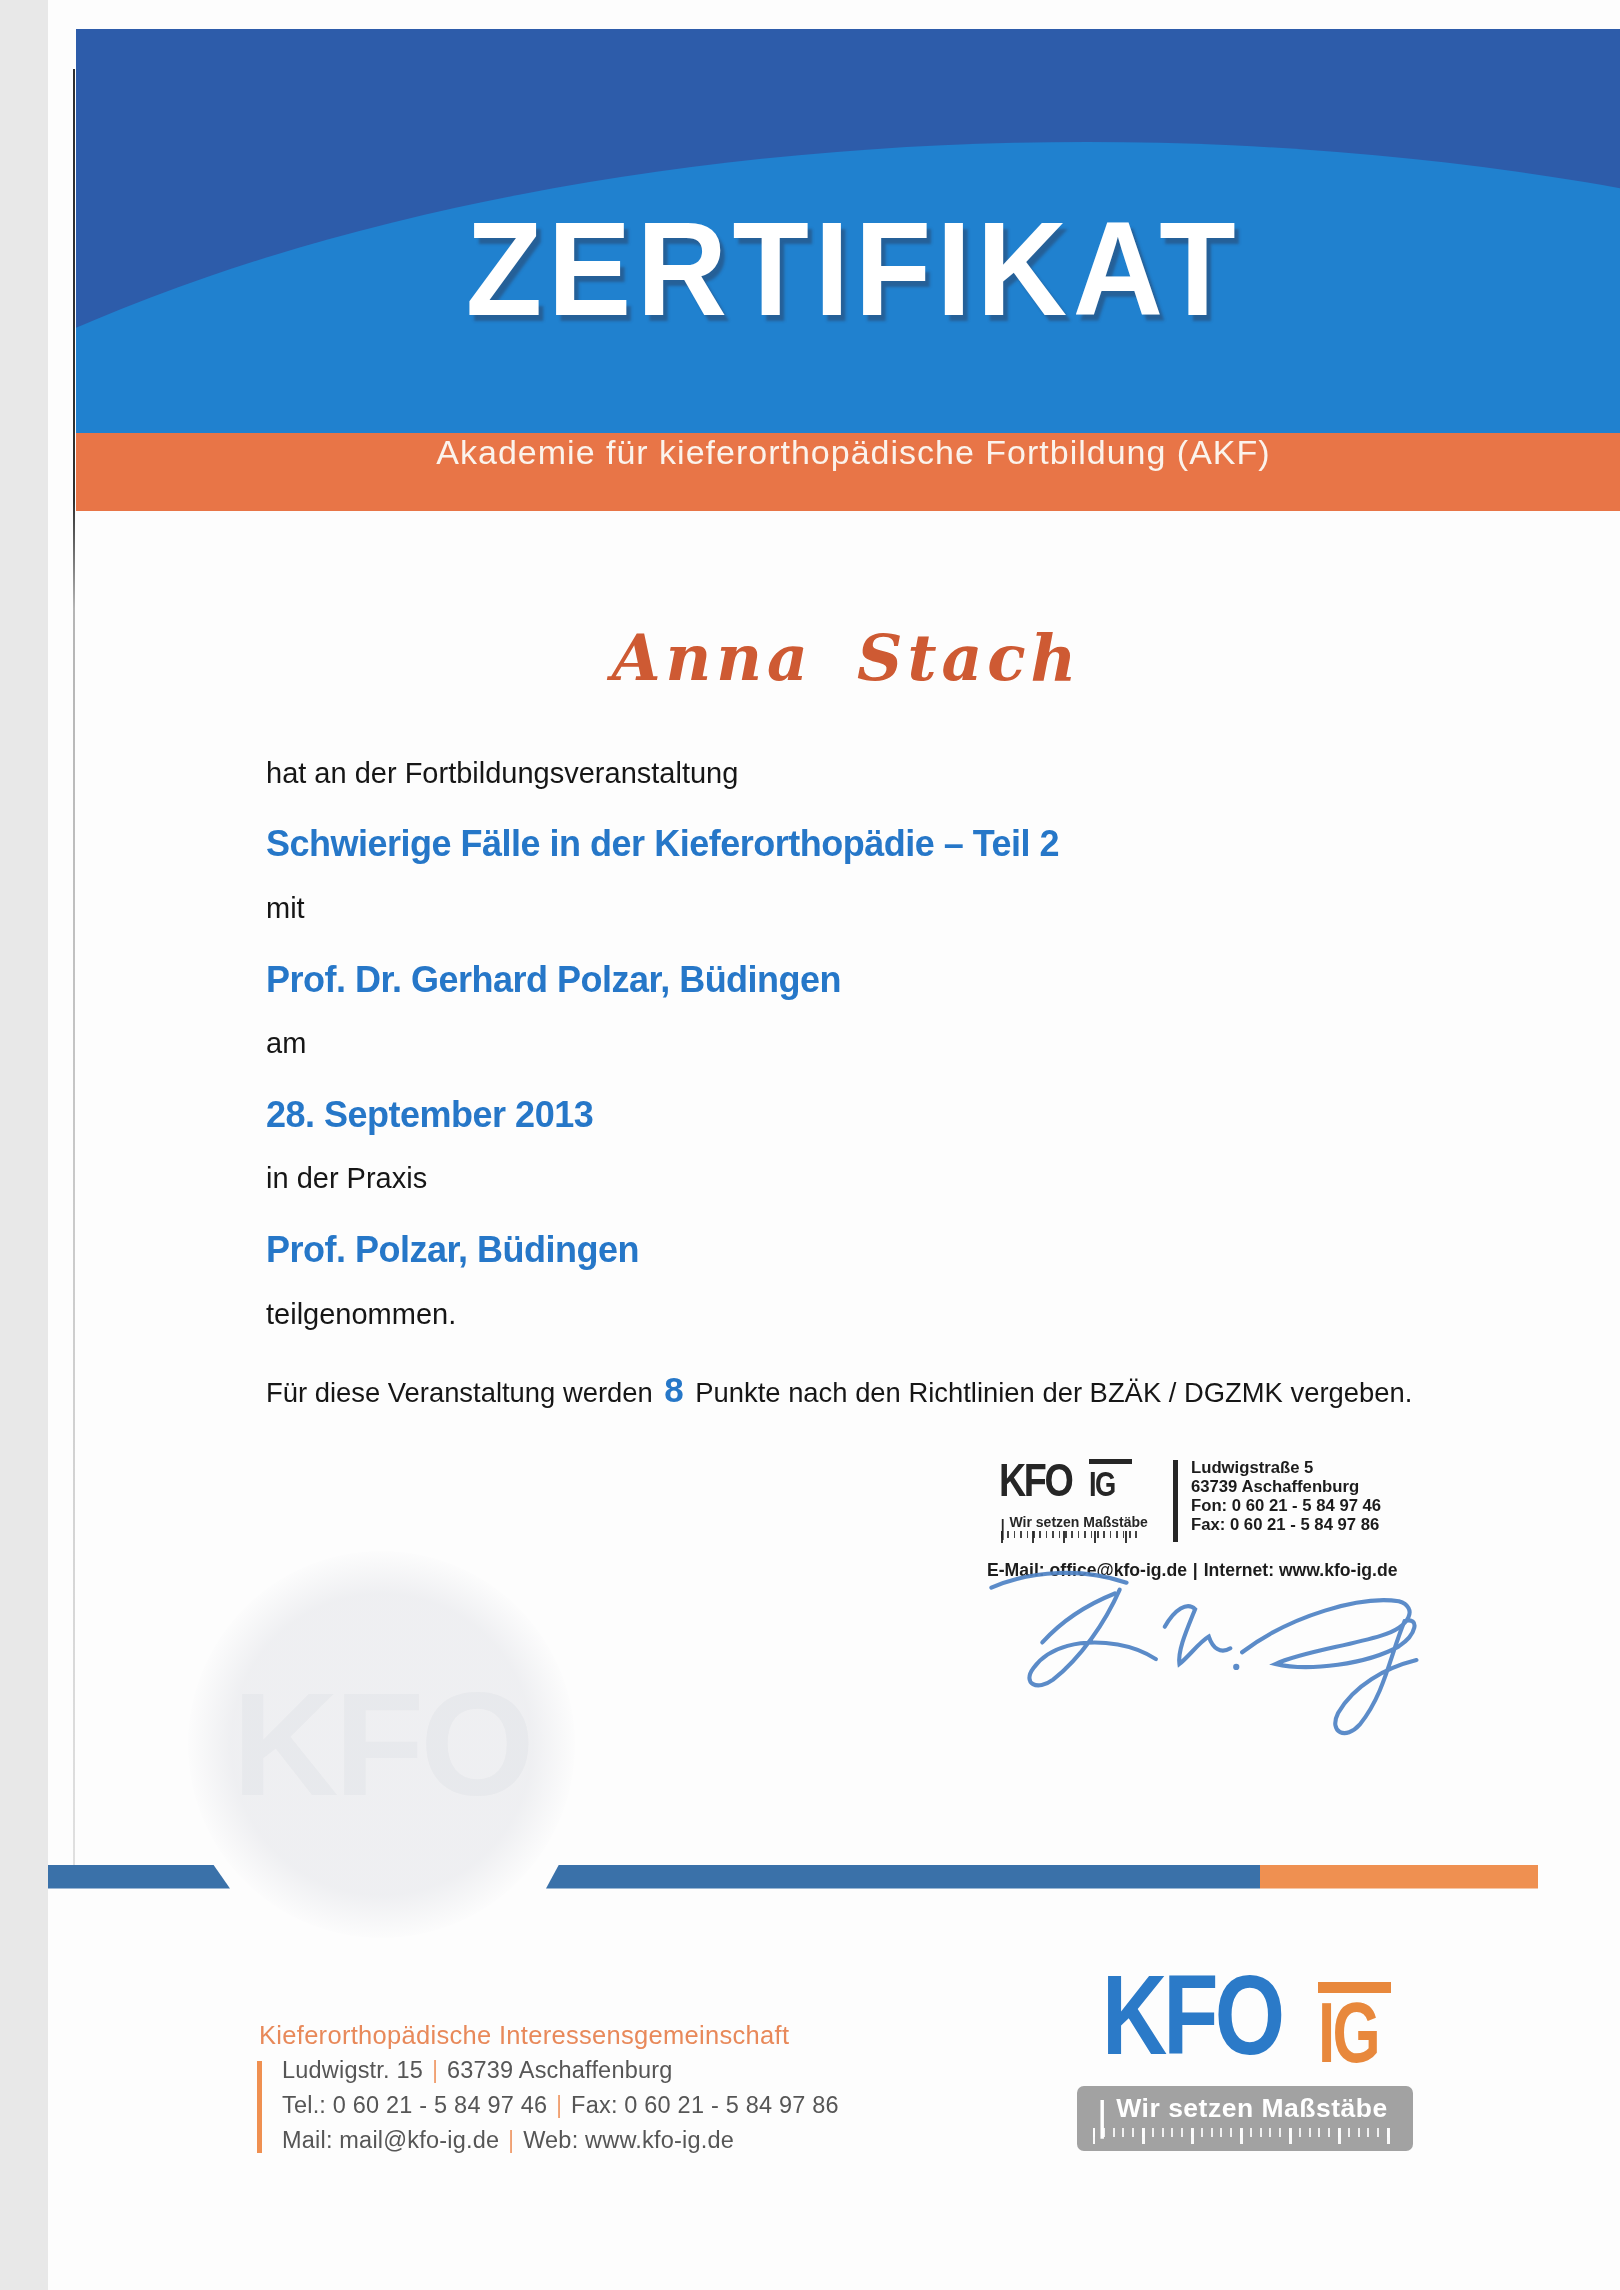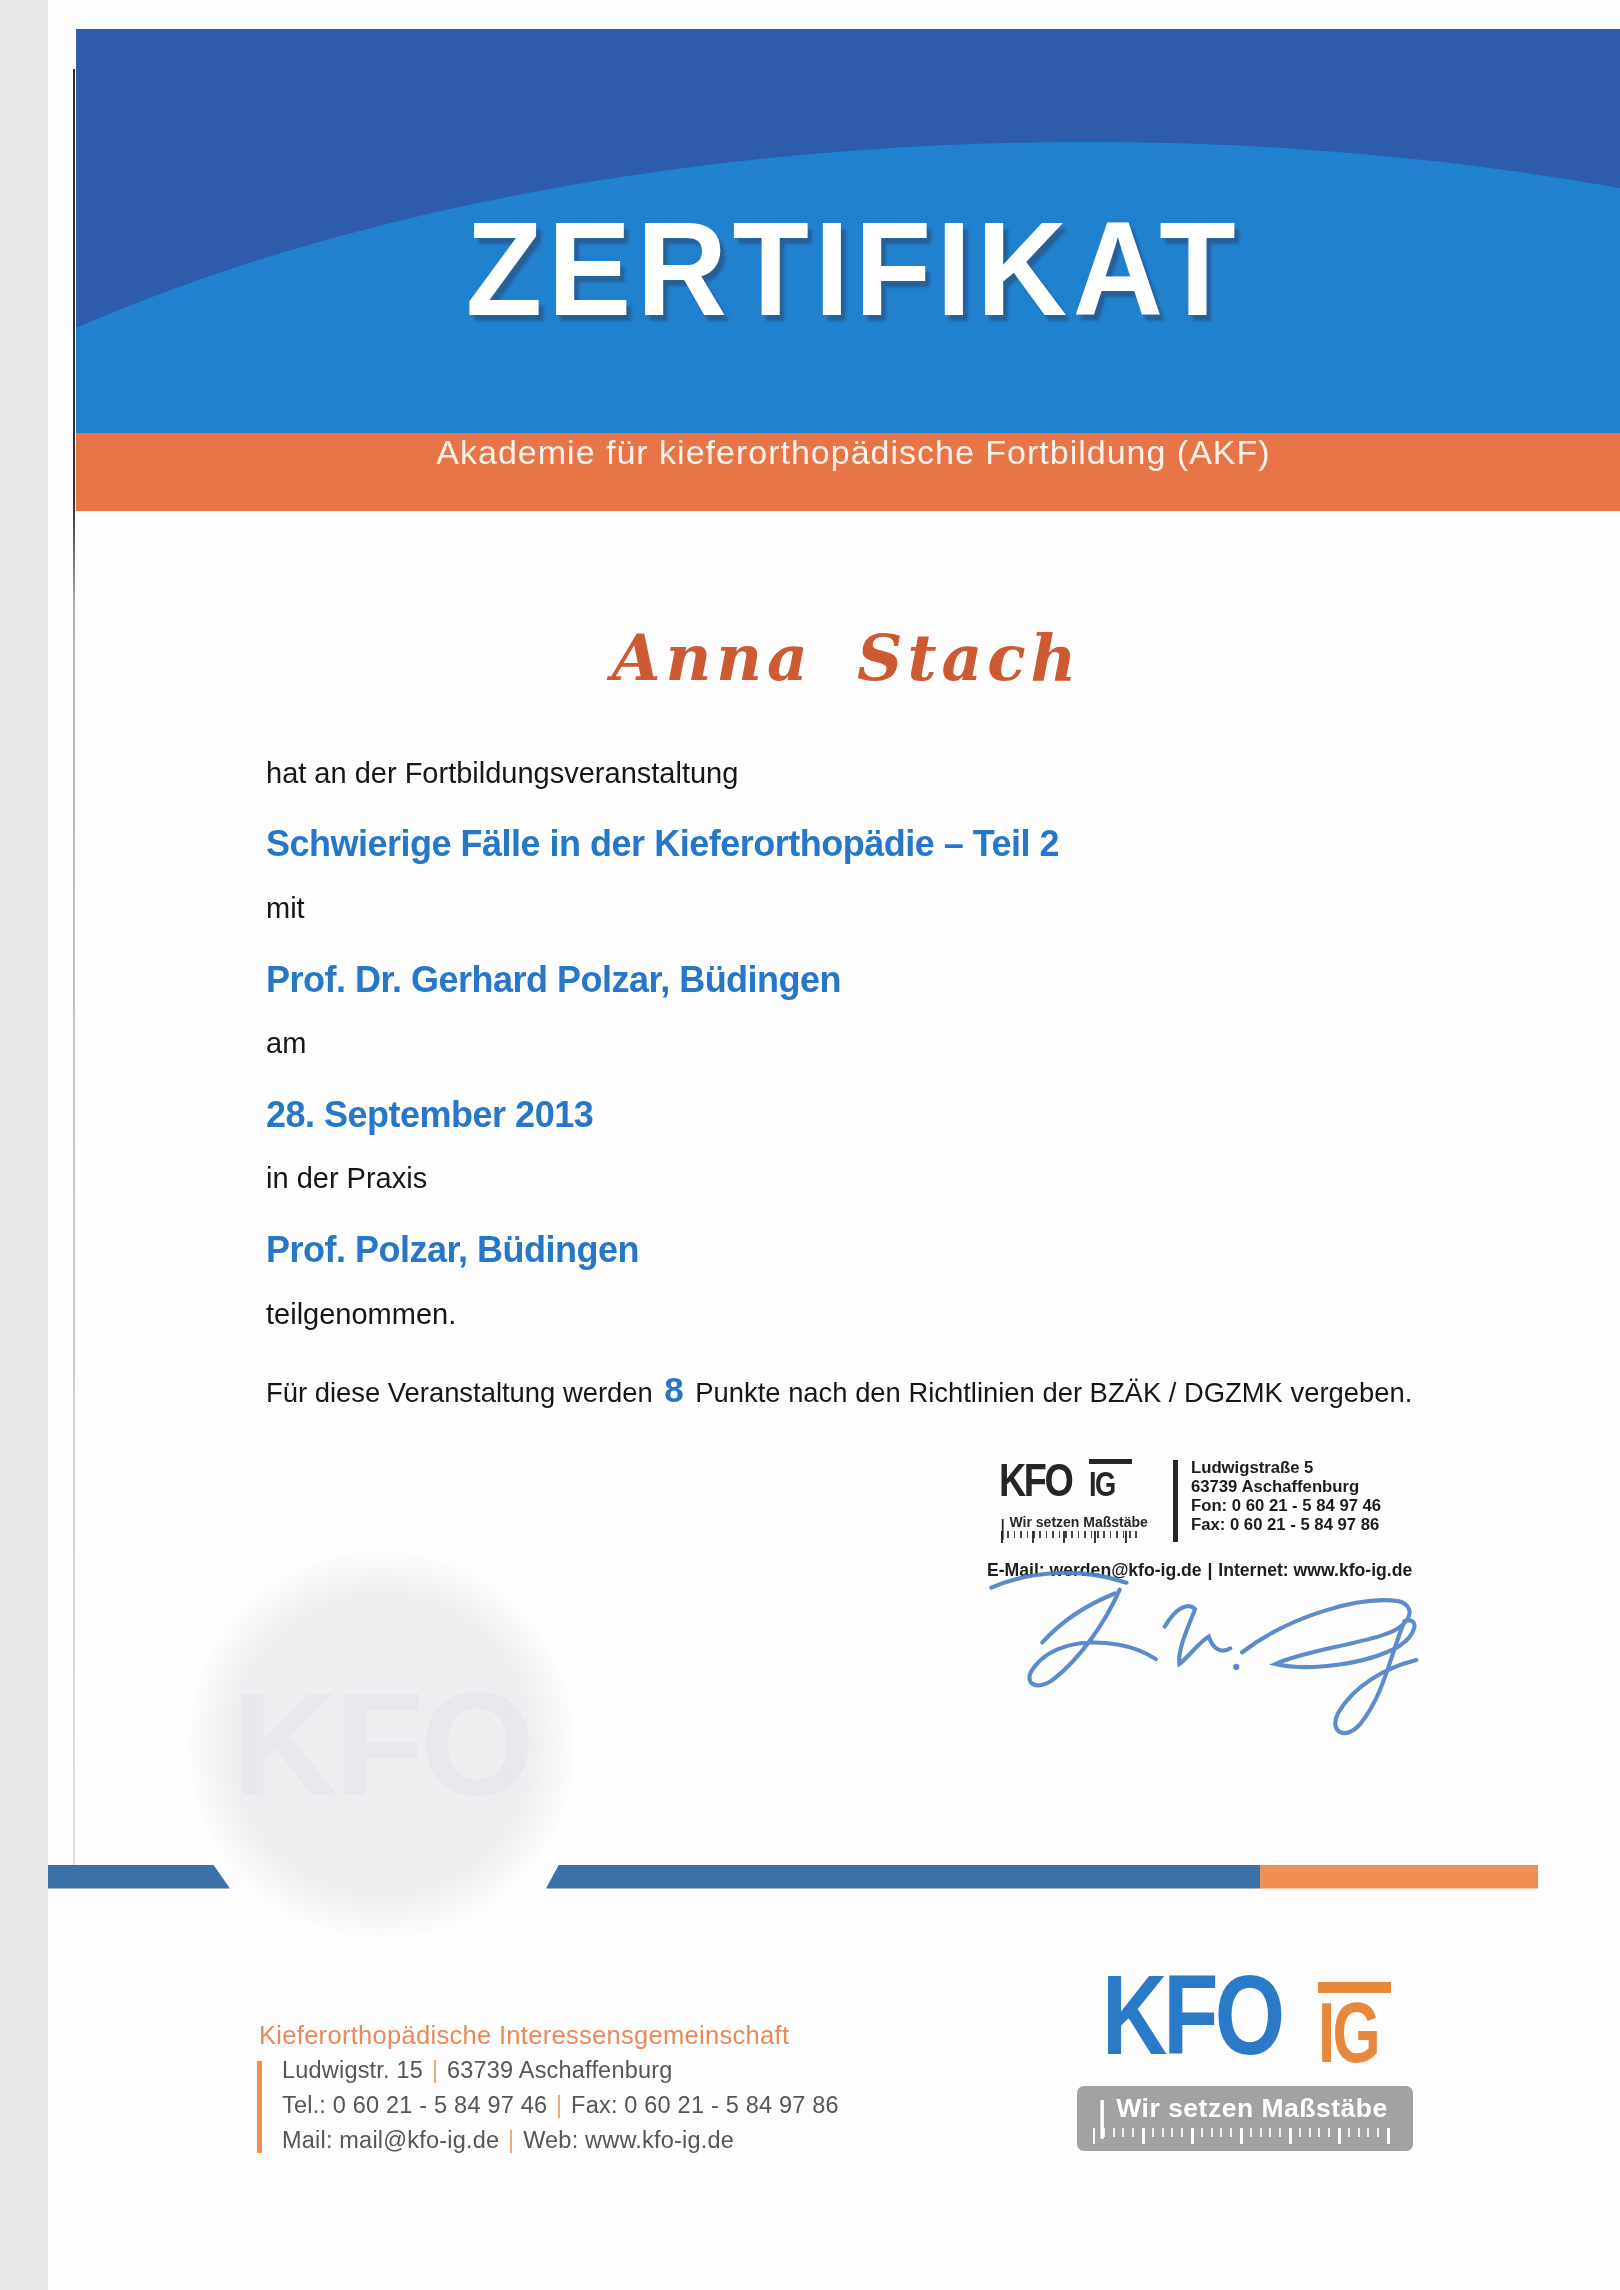--- a/index.html
+++ b/index.html
@@ -190,21 +190,21 @@
     </div>
   </div>
   <div class="stamp-divider"></div>
   <div class="stamp-address">
     <div>Ludwigstraße 5</div>
     <div>63739 Aschaffenburg</div>
     <div>Fon: 0 60 21 - 5 84 97 46</div>
     <div>Fax: 0 60 21 - 5 84 97 86</div>
   </div>
   <div class="stamp-email">
-    <span>E-Mail: werden@kfo-ig.de</span><span class="sep">|</span><span>Internet: www.kfo-ig.de</span>
+    <span>E-Mail: office@kfo-ig.de</span><span class="sep">|</span><span>Internet: www.kfo-ig.de</span>
   </div>
 
   <svg class="signature" viewBox="0 0 486 200" fill="none">
     <g stroke="#4e82c4" stroke-width="4.2" stroke-linecap="round" fill="none" opacity="0.92">
       <path d="M30,22 C72,4 124,2 168,17"></path>
       <path d="M156,28 C126,40 100,58 82,78"></path>
       <path d="M161,24 C146,58 121,94 93,116 C77,128 61,120 73,104 C89,82 121,74 159,80 C176,83 189,89 198,95"></path>
       <path d="M207,62 C217,44 230,36 238,44 C230,64 220,86 222,100 C232,92 242,78 252,72 C256,84 264,90 274,84"></path>
       <path d="M286,88 C336,50 408,30 446,36 C466,42 458,62 428,71 C392,82 346,88 320,100 C354,108 414,100 446,82 C464,70 468,52 452,56 C438,88 432,130 406,162 C392,178 374,170 384,150 C400,122 432,104 464,96"></path>
     </g>

